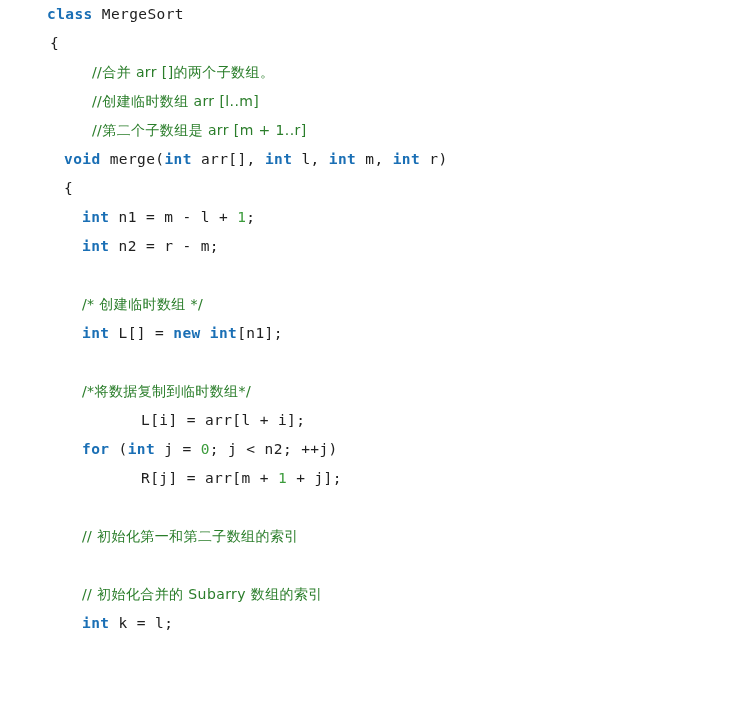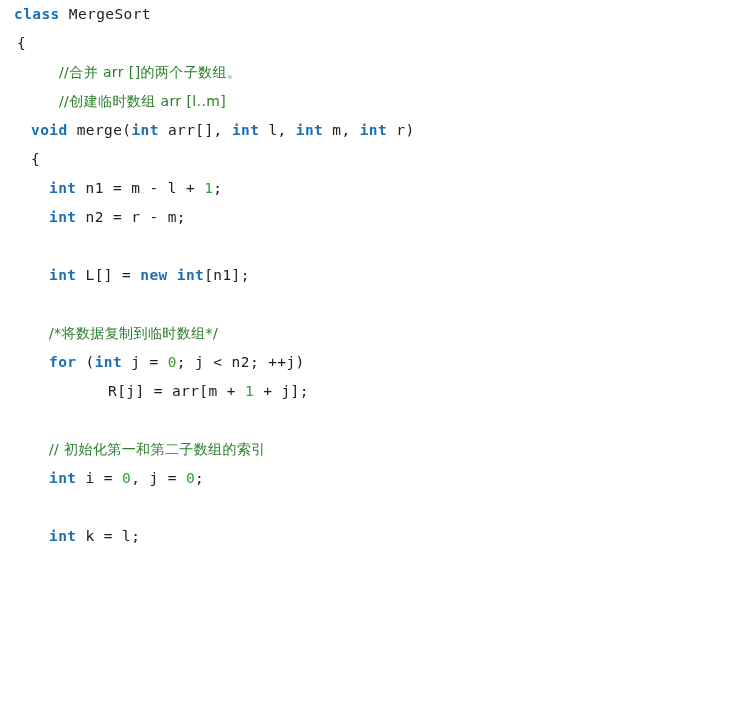--- a/index.html
+++ b/index.html
@@ -14,20 +14,21 @@
     overflow: hidden;
     font-family: "DejaVu Sans Mono", "Liberation Mono", monospace;
   }
   #code-listing {
     position: relative;
     width: 603px;
     height: 723px;
     background: #ffffff;
     padding: 0;
     box-sizing: border-box;
+    margin-left: 33px;
   }
   .code-line {
     position: relative;
     height: 29px;
     line-height: 29px;
     font-size: 14.5px;
     letter-spacing: 0.4px;
     white-space: pre;
     color: #202020;
     padding-left: 14px;
@@ -63,28 +64,31 @@
   }
 </style>
 </head>
 <body>
 
 <div id="code-listing">
     <div class="code-line ind-0"><span class="tok-keyword">class</span><span class="tok-plain"> MergeSort</span></div>
     <div class="code-line ind-1"><span class="tok-plain">{</span></div>
     <div class="code-line ind-2"><span class="tok-comment cjk">//合并 arr []的两个子数组。</span></div>
     <div class="code-line ind-2"><span class="tok-comment cjk">//创建临时数组 arr [l..m]</span></div>
+    <div class="code-line ind-2"><span class="tok-comment cjk">//第二个子数组是 arr [m + 1..r]</span></div>
     <div class="code-line ind-3"><span class="tok-keyword">void</span><span class="tok-plain"> merge(</span><span class="tok-keyword">int</span><span class="tok-plain"> arr[], </span><span class="tok-keyword">int</span><span class="tok-plain"> l, </span><span class="tok-keyword">int</span><span class="tok-plain"> m, </span><span class="tok-keyword">int</span><span class="tok-plain"> r)</span></div>
     <div class="code-line ind-3"><span class="tok-plain">{</span></div>
     <div class="code-line ind-4"><span class="tok-keyword">int</span><span class="tok-plain"> n1 = m - l + </span><span class="tok-number">1</span><span class="tok-plain">;</span></div>
     <div class="code-line ind-4"><span class="tok-keyword">int</span><span class="tok-plain"> n2 = r - m;</span></div>
     <div class="code-line ind-0 blank-line"></div>
+    <div class="code-line ind-4"><span class="tok-comment cjk">/* 创建临时数组 */</span></div>
     <div class="code-line ind-4"><span class="tok-keyword">int</span><span class="tok-plain"> L[] = </span><span class="tok-keyword">new</span><span class="tok-plain"> </span><span class="tok-keyword">int</span><span class="tok-plain">[n1];</span></div>
     <div class="code-line ind-0 blank-line"></div>
     <div class="code-line ind-4"><span class="tok-comment cjk">/*将数据复制到临时数组*/</span></div>
+    <div class="code-line ind-5"><span class="tok-plain">L[i] = arr[l + i];</span></div>
     <div class="code-line ind-4"><span class="tok-keyword">for</span><span class="tok-plain"> (</span><span class="tok-keyword">int</span><span class="tok-plain"> j = </span><span class="tok-number">0</span><span class="tok-plain">; j &lt; n2; ++j)</span></div>
     <div class="code-line ind-5"><span class="tok-plain">R[j] = arr[m + </span><span class="tok-number">1</span><span class="tok-plain"> + j];</span></div>
     <div class="code-line ind-0 blank-line"></div>
     <div class="code-line ind-4"><span class="tok-comment cjk">// 初始化第一和第二子数组的索引</span></div>
-    <div class="code-line ind-4"><span class="tok-keyword">int</span><span class="tok-plain"> i = </span><span class="tok-number">0</span><span class="tok-plain">, j = </span><span class="tok-number">0</span><span class="tok-plain">;</span></div>
     <div class="code-line ind-0 blank-line"></div>
+    <div class="code-line ind-4"><span class="tok-comment cjk">// 初始化合并的 Subarry 数组的索引</span></div>
     <div class="code-line ind-4"><span class="tok-keyword">int</span><span class="tok-plain"> k = l;</span></div>
   </div>
 
 </body></html>

